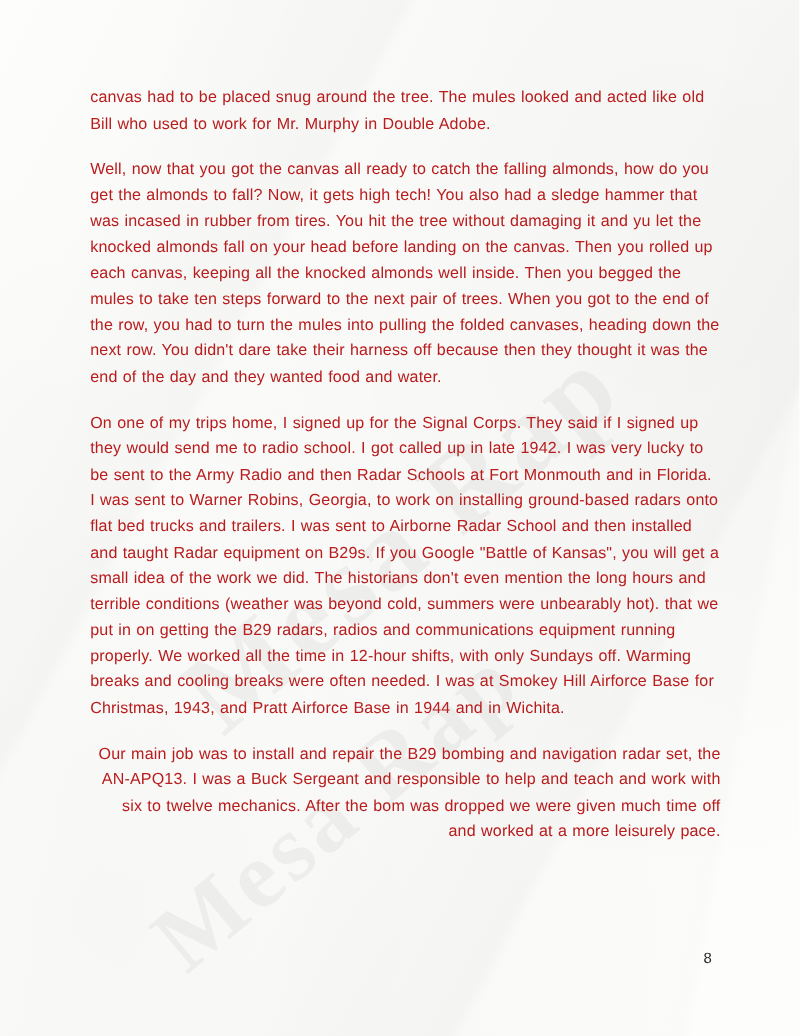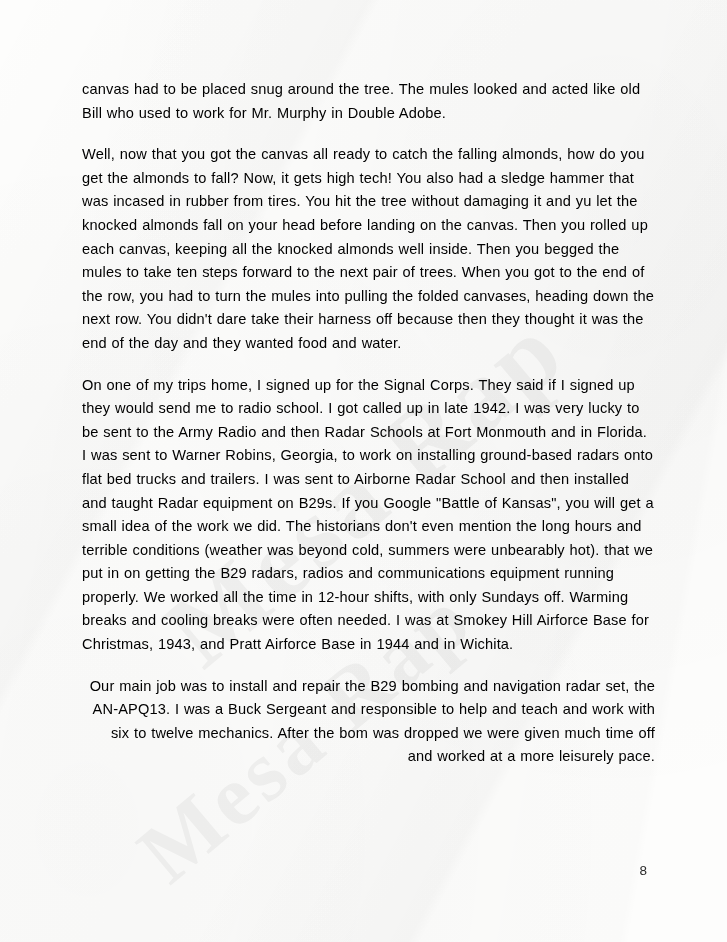--- a/index.html
+++ b/index.html
@@ -49,21 +49,21 @@
   }
   .content {
     position: relative;
     padding: 78px 72px 0 82px;
     box-sizing: border-box;
   }
   p {
     margin: 0 0 18px 0;
     font-size: 14.6px;
     line-height: 23.6px;
-    color: #000000;
+    color: #b91c1c;
     text-align: left;
     letter-spacing: 0.01em;
     word-spacing: 0.04em;
   }
   p.tight {
     margin-bottom: 17px;
     text-align: right;
   }
   .page-number {
     position: absolute;

